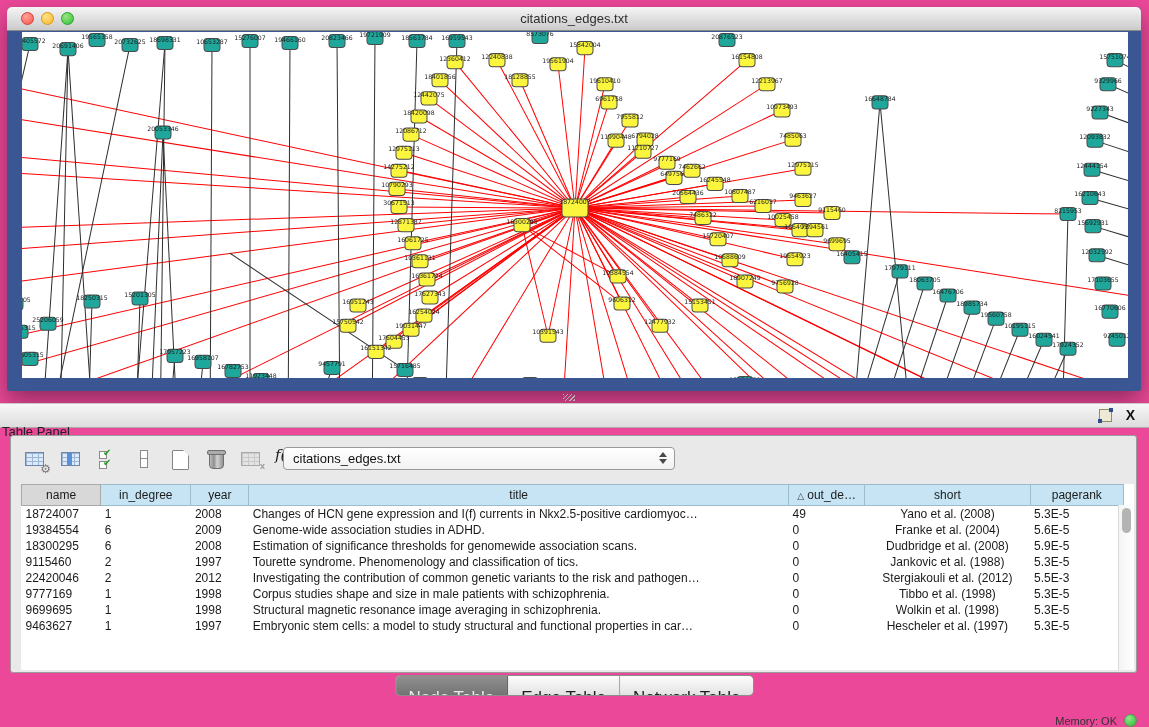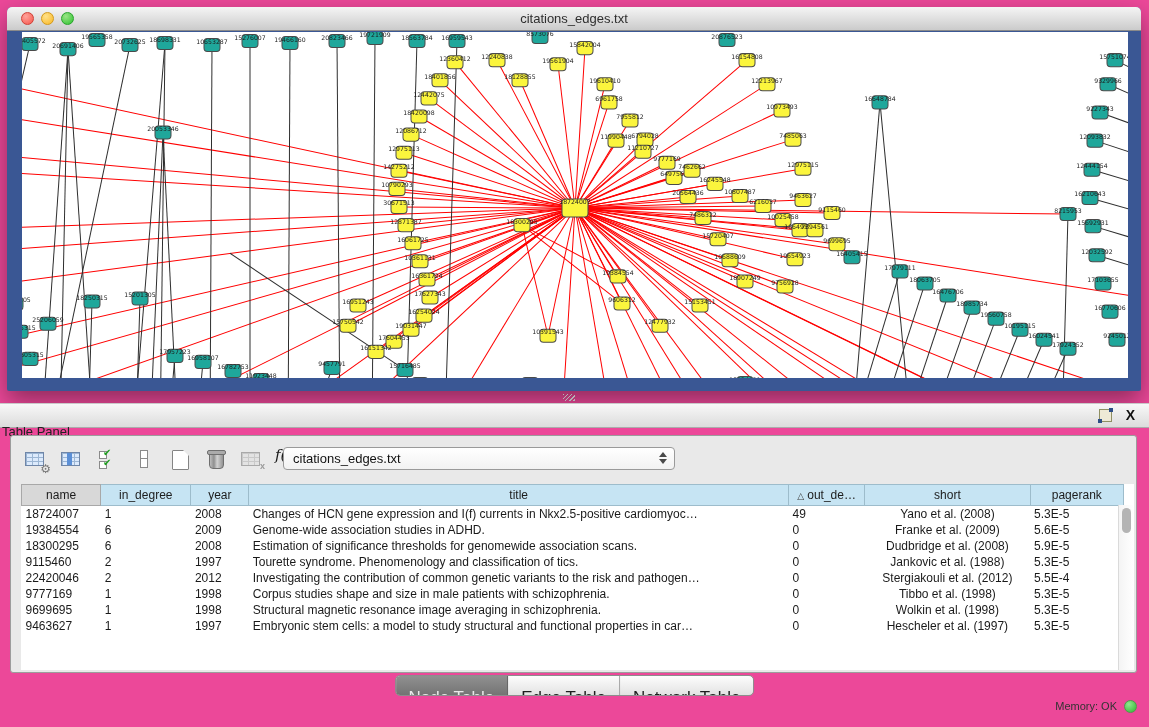--- a/index.html
+++ b/index.html
@@ -84,21 +84,21 @@
 
   
   #tabs{position:absolute;left:50%;top:675px;transform:translateX(-50%);display:flex;height:21px;
         border:1px solid #8d8d8d;border-radius:5px;overflow:hidden;background:linear-gradient(#fdfdfd,#e2e2e2);
         box-sizing:border-box;}
   .tab{padding:12px 13px;line-height:19px;font-size:17px;color:#1d1d1d;border-right:1px solid #a6a6a6;}
   .tab:last-child{border-right:none;}
   .tab.active{background:linear-gradient(#909090,#6c6c6c);color:#e9e9e9;border-right-color:#5f5f5f;}
 
   
-  #statusbar{position:absolute;left:0;top:700px;width:1149px;height:27px;display:flex;align-items:flex-start;
+  #statusbar{position:absolute;left:0;top:700px;width:1149px;height:27px;display:flex;align-items:flex-end;
              justify-content:flex-end;gap:7px;padding-right:12px;box-sizing:border-box;}
   #statusbar .mem{font-size:11px;color:#333;}
   .status-dot{width:13px;height:13px;border-radius:50%;background:radial-gradient(circle at 35% 30%,#8fe88f,#2fb62f);
               border:1px solid #4d9a4d;box-sizing:border-box;}
 </style>
 </head>
 <body>
 
 <div id="desktop">
 
@@ -595,21 +595,21 @@
               <td>49</td>
               <td class="center">Yano et al. (2008)</td>
               <td>5.3E-5</td>
             </tr>
             <tr>
               <td>19384554</td>
               <td>6</td>
               <td>2009</td>
               <td>Genome-wide association studies in ADHD.</td>
               <td>0</td>
-              <td class="center">Franke et al. (2009)</td>
+              <td class="center">Franke et al. (2004)</td>
               <td>5.6E-5</td>
             </tr>
             <tr>
               <td>18300295</td>
               <td>6</td>
               <td>2008</td>
               <td>Estimation of significance thresholds for genomewide association scans.</td>
               <td>0</td>
               <td class="center">Dudbridge et al. (2008)</td>
               <td>5.9E-5</td>
@@ -623,21 +623,21 @@
               <td class="center">Jankovic et al. (1988)</td>
               <td>5.3E-5</td>
             </tr>
             <tr>
               <td>22420046</td>
               <td>2</td>
               <td>2012</td>
               <td>Investigating the contribution of common genetic variants to the risk and pathogen…</td>
               <td>0</td>
               <td class="center">Stergiakouli et al. (2012)</td>
-              <td>5.5E-4</td>
+              <td>5.5E-3</td>
             </tr>
             <tr>
               <td>9777169</td>
               <td>1</td>
               <td>1998</td>
               <td>Corpus studies shape and size in male patients with schizophrenia.</td>
               <td>0</td>
               <td class="center">Tibbo et al. (1998)</td>
               <td>5.3E-5</td>
             </tr>

